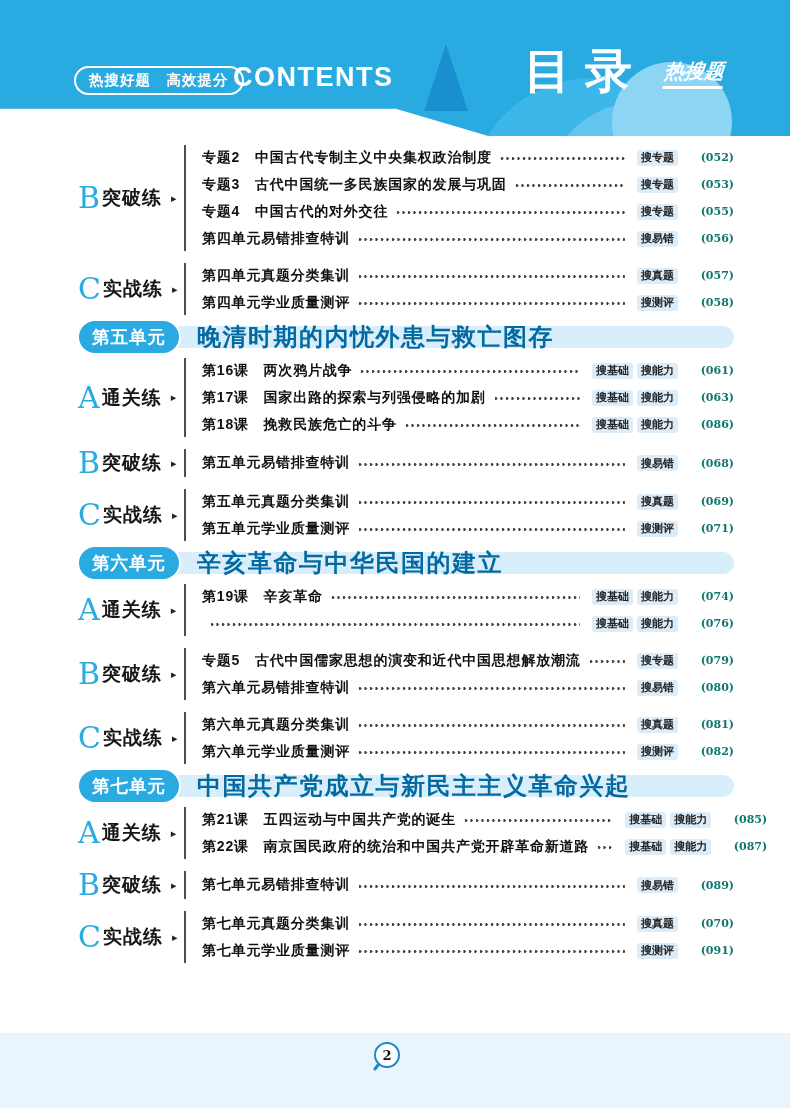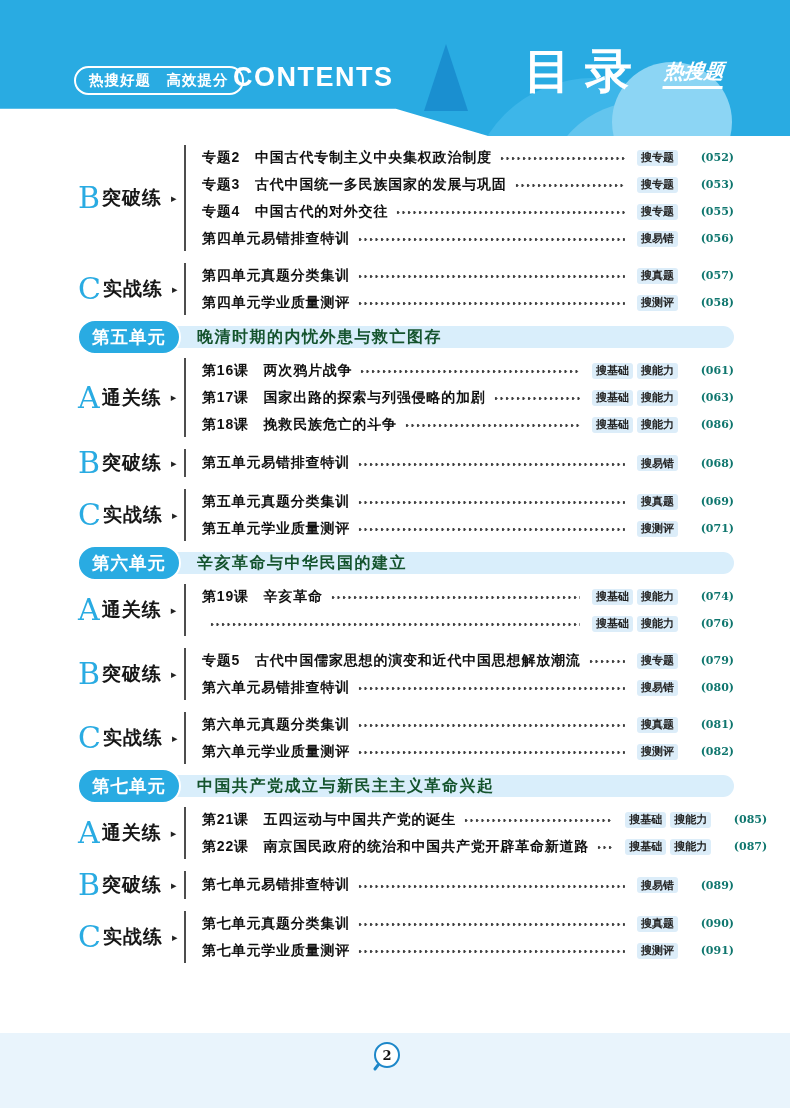--- a/index.html
+++ b/index.html
@@ -44,21 +44,21 @@
     background-image:radial-gradient(circle at 2px 2.5px,#3c3c3c 1.15px,transparent 1.4px);
     background-size:5.5px 5px;background-repeat:repeat-x;background-position:left center;}
   .tag{font-size:11px;font-weight:700;color:#222;background:#dcedf9;border-radius:3px;
     padding:2.5px 4px;margin-left:4px;white-space:nowrap;line-height:1;}
   .pageno{margin-left:10px;min-width:46px;text-align:right;font-weight:700;font-size:11px;color:#0f766e;
     font-family:"DejaVu Serif","Liberation Serif",serif;white-space:nowrap;}
   
   .unit{display:flex;align-items:center;height:22px;background:#d9eefb;border-radius:19px;margin:7px 0 9px 0;}
   .unit-badge{background:#29abe2;color:#fff;font-size:17.5px;font-weight:700;letter-spacing:1px;
     border:2.5px solid #fff;border-radius:19px;padding:4px 13px;margin-left:-1px;white-space:nowrap;}
-  .unit-title{font-size:16px;font-weight:800;color:#14532d;margin-left:16px;letter-spacing:1.5px;white-space:nowrap;}
+  .unit-title{font-size:24px;font-weight:800;color:#0369a1;margin-left:16px;letter-spacing:1.5px;white-space:nowrap;}
   
   .footer{position:absolute;left:0;right:0;bottom:0;height:75px;background:#e9f4fc;}
   .pg-icon{position:absolute;left:374px;top:9px;width:22px;height:22px;border:2px solid #1d87c9;
     border-radius:50%;background:#fff;display:flex;align-items:center;justify-content:center;}
   .pg-handle{position:absolute;left:-1px;bottom:-5px;width:3px;height:8px;background:#1d87c9;
     border-radius:2px;transform:rotate(38deg);}
   .pg-num{font-size:13px;font-weight:700;color:#111;font-family:"DejaVu Serif",serif;}
 </style>
 </head>
 <body>
@@ -326,21 +326,21 @@
         <span class="sec-letter">C</span>
         <span class="sec-name">实战练</span>
         <span class="sec-arrow">▸</span>
       </div>
       <div class="sec-divider"></div>
       <div class="rows">
         <div class="row">
           <span class="row-title">第七单元真题分类集训</span>
           <div class="leader"></div>
           <span class="tag">搜真题</span>
-          <span class="pageno">(090)</span>
+          <span class="pageno">(070)</span>
         </div>
         <div class="row">
           <span class="row-title">第七单元学业质量测评</span>
           <div class="leader"></div>
           <span class="tag">搜测评</span>
           <span class="pageno">(091)</span>
         </div>
       </div>
     </div>
   </div>

